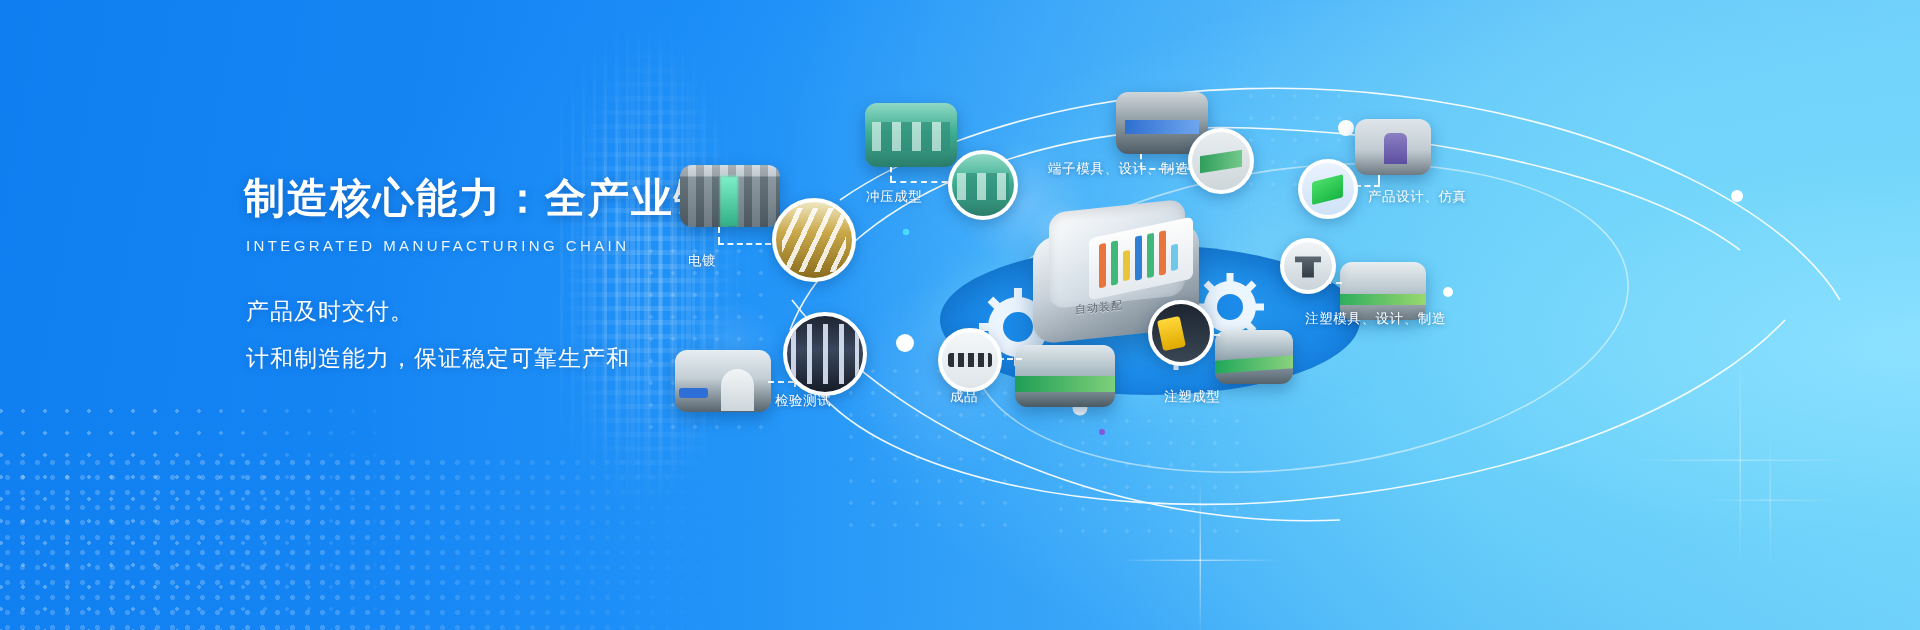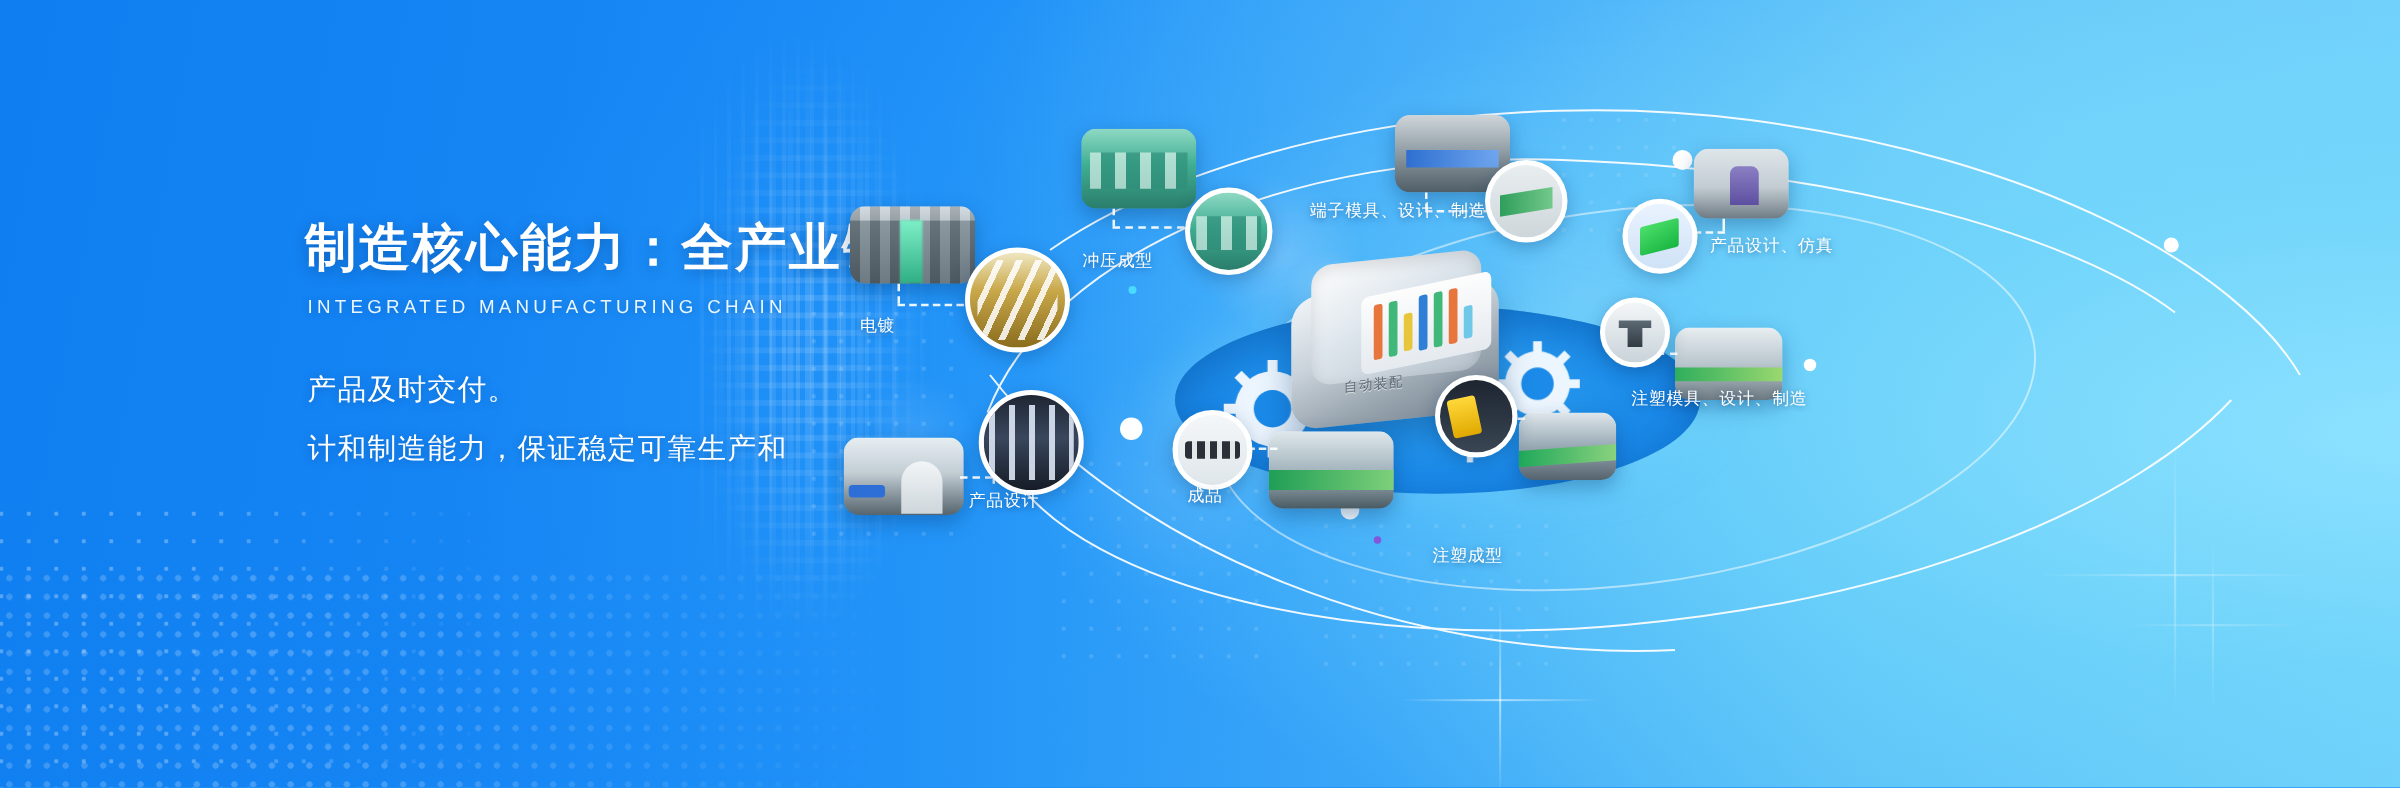--- a/index.html
+++ b/index.html
@@ -300,21 +300,21 @@
     <div class="label" style="left:-92px;top:252px;text-align:right;">电镀</div>
 
     <div class="thumb" style="left:85px;top:103px;width:92px;height:64px;">
       <div class="ph ph-stamp"></div>
     </div>
     <div class="dashv" style="left:110px;top:167px;height:14px;"></div>
     <div class="dash" style="left:110px;top:181px;width:68px;"></div>
     <div class="circ" style="left:168px;top:150px;width:62px;height:62px;">
       <div class="ph ph-stamp"></div>
     </div>
-    <div class="label" style="left:86px;top:200px;">冲压成型</div>
+    <div class="label" style="left:86px;top:188px;">冲压成型</div>
 
     <div class="thumb" style="left:336px;top:92px;width:92px;height:62px;">
       <div class="ph ph-mold"></div>
     </div>
     <div class="dashv" style="left:360px;top:154px;height:14px;"></div>
     <div class="dash" style="left:360px;top:168px;width:62px;"></div>
     <div class="circ" style="left:408px;top:128px;width:58px;height:58px;">
       <div class="ph ph-pcb"></div>
     </div>
     <div class="label" style="left:268px;top:160px;">端子模具、设计、制造</div>
@@ -340,35 +340,35 @@
     <div class="label" style="left:525px;top:310px;">注塑模具、设计、制造</div>
 
     <div class="thumb" style="left:435px;top:330px;width:78px;height:54px;">
       <div class="ph ph-line"></div>
     </div>
     <div class="dashv" style="left:398px;top:318px;height:16px;"></div>
     <div class="dash" style="left:398px;top:334px;width:42px;"></div>
     <div class="circ" style="left:368px;top:300px;width:58px;height:58px;">
       <div class="ph ph-robot"></div>
     </div>
-    <div class="label" style="left:366px;top:388px;margin-top:48px;">注塑成型</div>
+    <div class="label" style="left:384px;top:388px;">注塑成型</div>
 
     <div class="thumb" style="left:235px;top:345px;width:100px;height:62px;">
       <div class="ph ph-assy"></div>
     </div>
     <div class="dash" style="left:200px;top:358px;width:42px;"></div>
     <div class="circ" style="left:158px;top:328px;width:56px;height:56px;">
       <div class="ph ph-conn"></div>
     </div>
     <div class="label" style="left:170px;top:388px;">成品</div>
 
     <div class="thumb" style="left:-105px;top:350px;width:96px;height:62px;">
       <div class="ph ph-qc"></div>
     </div>
     <div class="dash" style="left:-12px;top:381px;width:26px;"></div>
     <div class="dashv" style="left:14px;top:375px;height:12px;"></div>
     <div class="circ" style="left:3px;top:312px;width:76px;height:76px;">
       <div class="ph ph-test"></div>
     </div>
-    <div class="label" style="left:-5px;top:392px;">产品设计</div>
+    <div class="label" style="left:-5px;top:392px;">检验测试</div>
 
   </div>
 </div>
 
 </body></html>

